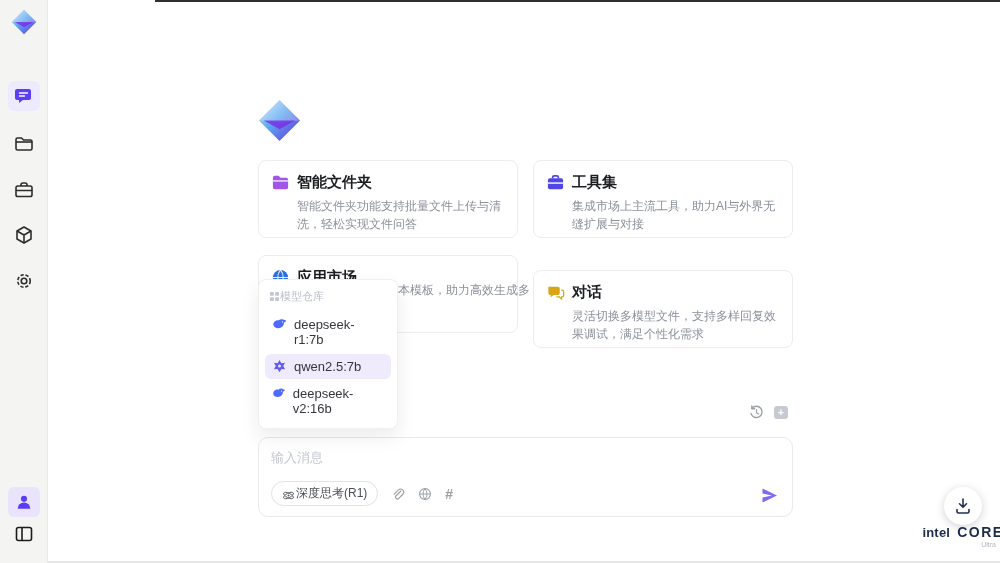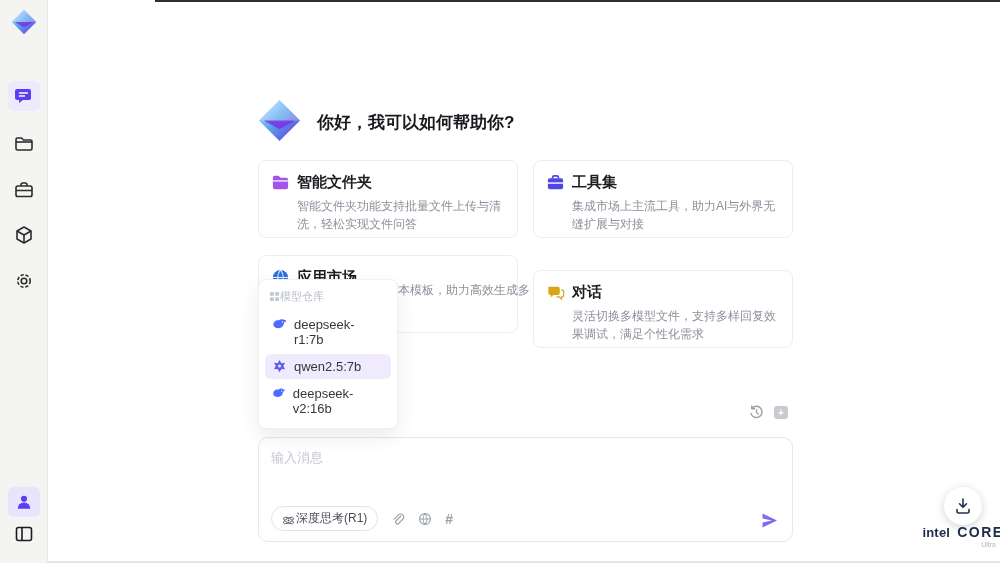--- a/index.html
+++ b/index.html
@@ -44,21 +44,21 @@
   .dd-item { display:flex; align-items:flex-start; gap:7px; padding:5px 7px; border-radius:6px; font-size:13px; color:#34373d; cursor:pointer; margin-top:2px; }
   .dd-item.selected { background:#efeafc; }
 
   
   .model-chip { position:absolute; left:258px; top:401px; height:25px; display:inline-flex; align-items:center; gap:6px; padding:0 9px; background:#f2f2f3; border-radius:6px; font-size:13px; color:#3a3d44; cursor:pointer; }
   .mini-icons { position:absolute; left:748px; top:404px; display:flex; align-items:center; gap:9px; }
   .mini-btn { width:16px; height:16px; display:flex; align-items:center; justify-content:center; cursor:pointer; }
   .newchat-box { width:14px; height:13px; background:#c7cbd1; border-radius:3px; color:#fff; font-size:10px; font-weight:bold; line-height:13px; text-align:center; }
 
   
-  .composer { position:absolute; left:258px; top:437px; width:535px; height:105px; border:1px solid #e9e9e9; border-radius:10px; background:#fff; }
+  .composer { position:absolute; left:258px; top:437px; width:535px; height:80px; border:1px solid #e9e9e9; border-radius:10px; background:#fff; }
   .composer textarea { position:absolute; left:0; top:0; width:100%; height:52px; border:none; outline:none; resize:none; background:transparent; padding:11px 12px; font-family:inherit; font-size:13px; color:#333; }
   .composer textarea::placeholder { color:#c3c7cf; }
   .composer-tools { position:absolute; left:12px; bottom:10px; display:flex; align-items:center; gap:13px; }
   .pill { display:inline-flex; align-items:flex-end; gap:1px; border:1px solid #e3e3e6; border-radius:14px; padding:3px 10px; font-size:12px; color:#4a4e57; cursor:pointer; background:#fff; }
   .tool-icon { display:flex; align-items:center; cursor:pointer; }
   .hash { font-size:14px; color:#9aa0a6; font-weight:bold; cursor:pointer; }
   .send-btn { position:absolute; right:13px; bottom:11px; cursor:pointer; display:flex; }
 
   
   .fab { position:absolute; left:944px; top:487px; width:38px; height:38px; border-radius:50%; background:#fff; box-shadow:0 2px 10px rgba(0,0,0,.18); display:flex; align-items:center; justify-content:center; cursor:pointer; }
@@ -138,21 +138,20 @@
       <linearGradient id="lg2" x1="0" y1="0" x2="1" y2="1">
         <stop offset="0" stop-color="#cfe7ff"></stop>
           <stop offset="0.45" stop-color="#5aa7f0"></stop>
           <stop offset="1" stop-color="#6a2bd9"></stop>
       </linearGradient>
     </defs>
     <polygon points="24,3 45,24 24,45 3,24" fill="url(#lg2)"></polygon>
     <polygon points="24,3 45,24 24,26 3,24" fill="#ffffff" opacity="0.25"></polygon>
     <polygon points="8,24 40,24 24,33" fill="#7a2be2" opacity="0.8"></polygon>
   </svg>
-  <div class="greeting">你好，我可以如何帮助你?</div>
 
   <div class="card" id="card-2">
     <div class="card-head">
       <svg width="19" height="19" viewBox="0 0 20 20">
         <rect x="2" y="5.5" width="16" height="11.5" rx="2" fill="#4f46e5"></rect>
         <path d="M7 5.5V4.6A1.6 1.6 0 0 1 8.6 3h2.8A1.6 1.6 0 0 1 13 4.6v.9" stroke="#4f46e5" stroke-width="1.8" fill="none"></path>
         <rect x="2" y="9.8" width="16" height="1.6" fill="#fff" opacity="0.9"></rect>
       </svg>
       <span class="card-title">工具集</span>
     </div>

